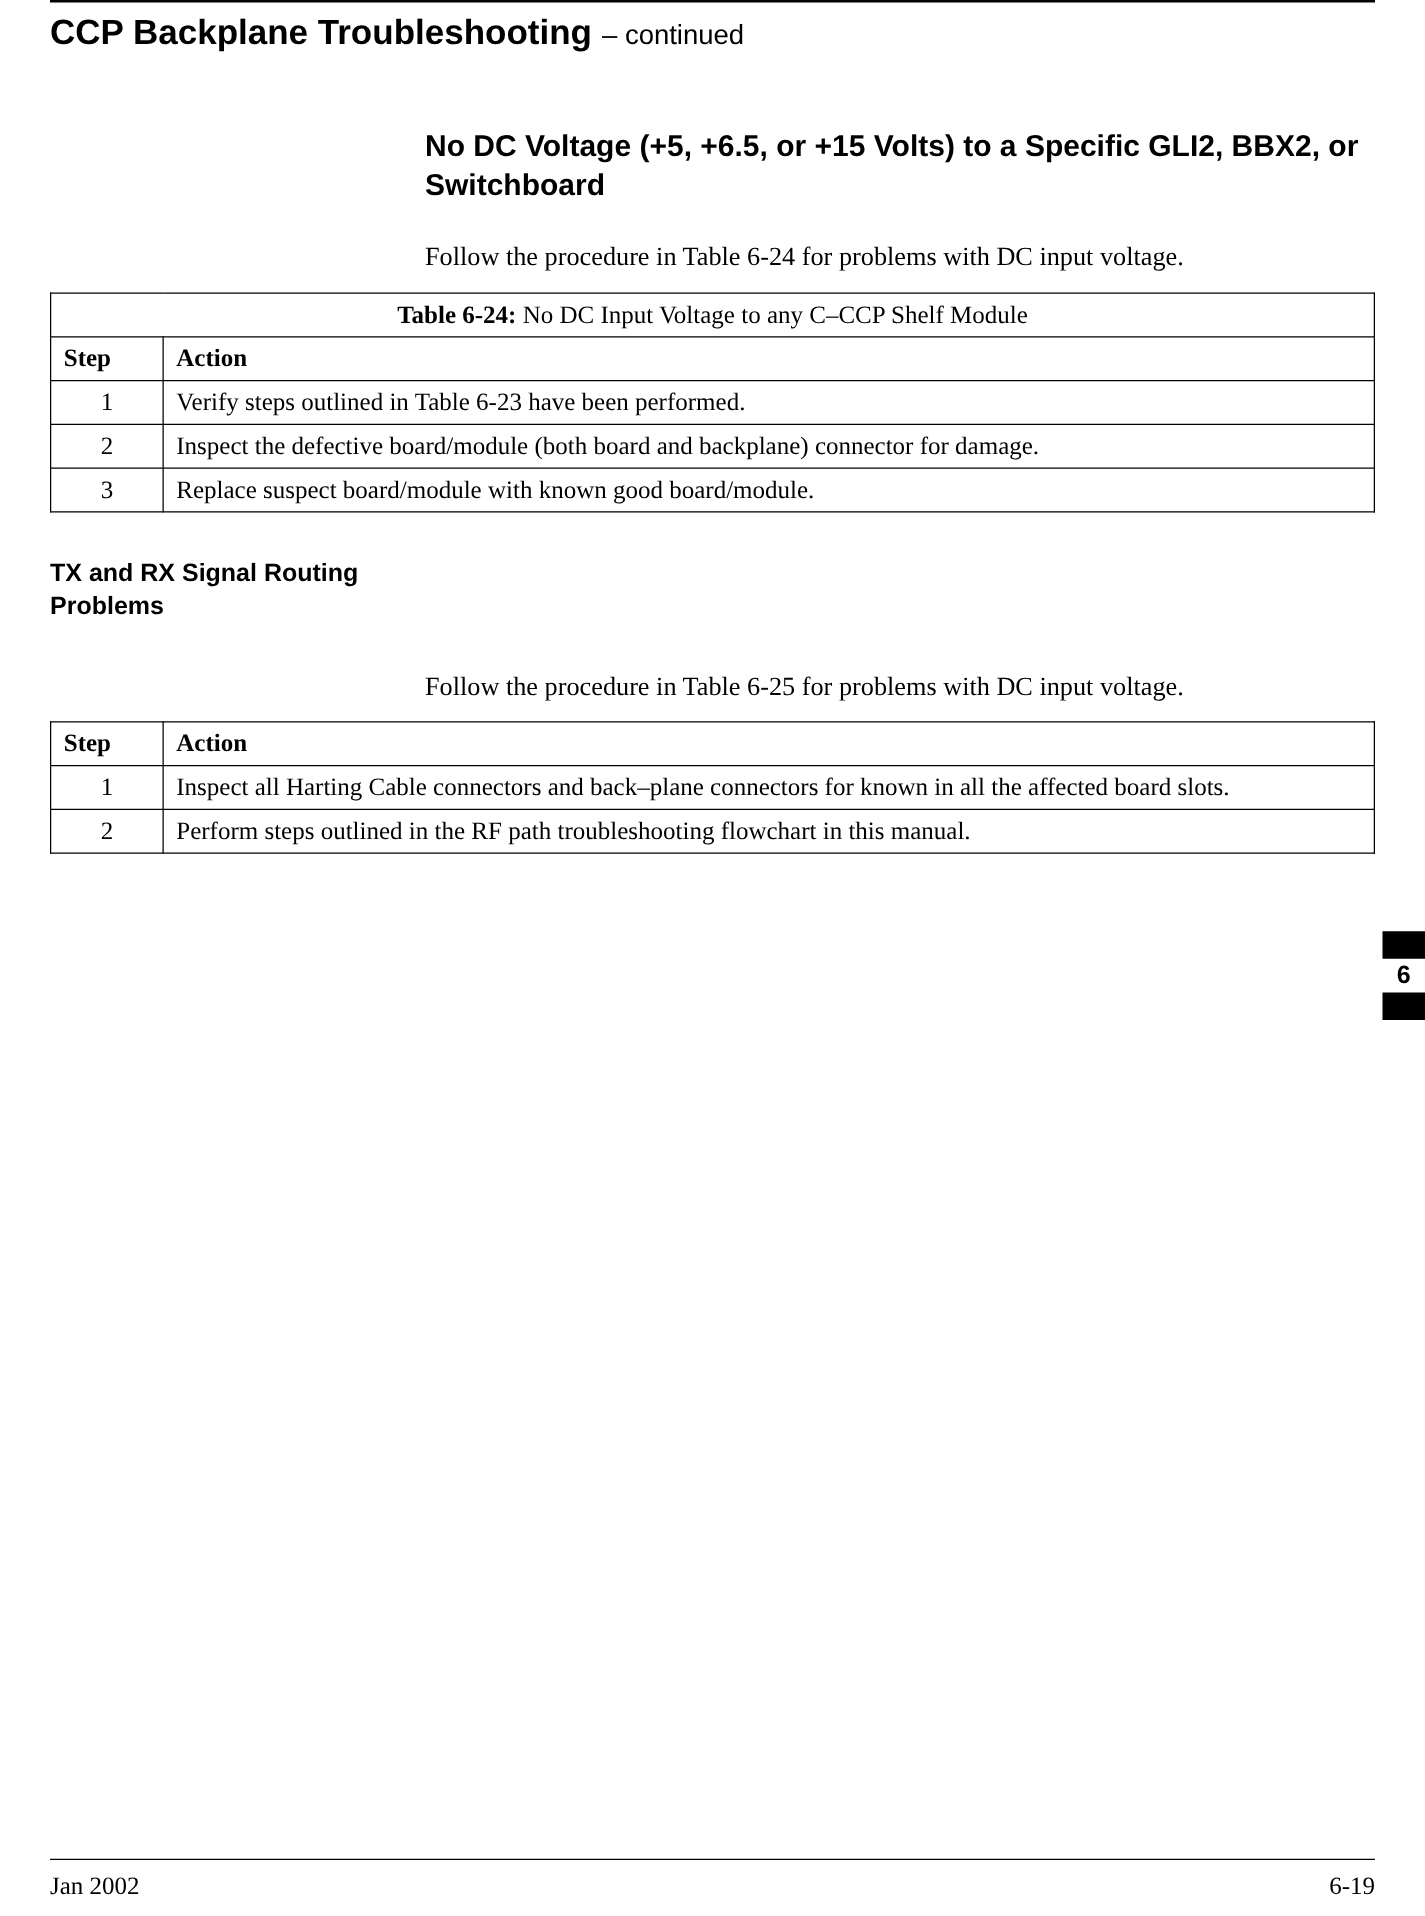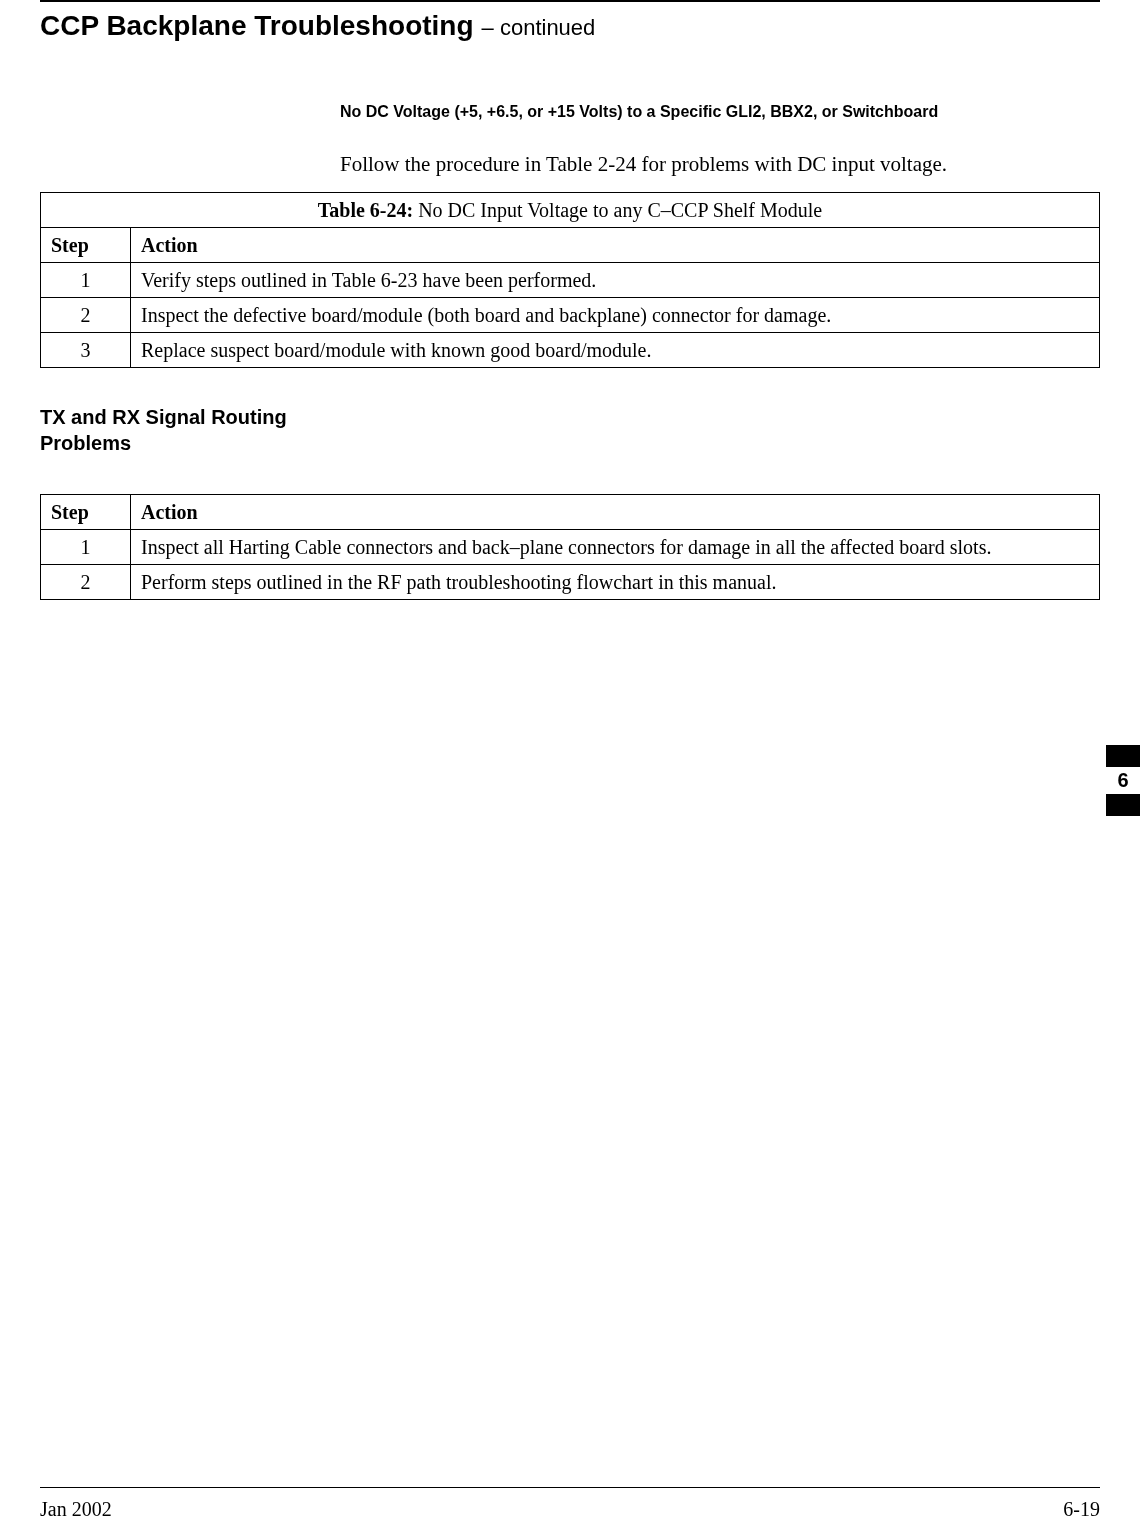--- a/index.html
+++ b/index.html
@@ -3,21 +3,21 @@
 <meta charset="utf-8">
 <style>
   * { box-sizing: border-box; margin: 0; padding: 0; }
   html, body { width: 1140px; height: 1533px; background: #fff; font-family: "Times New Roman", Times, serif; color: #000; }
   .page { width: 1140px; height: 1533px; position: relative; padding: 0 40px; }
   .hr-top { border-top: 2px solid #000; margin-bottom: 8px; position: relative; }
   .header-line { display: flex; align-items: baseline; gap: 8px; font-family: Arial, Helvetica, sans-serif; margin-bottom: 60px; }
   .header-title { font-size: 28px; font-weight: bold; }
   .header-cont { font-size: 22px; font-weight: normal; }
   .indent-block { margin-left: 300px; margin-right: 10px; }
-  .sub-h { font-family: Arial, Helvetica, sans-serif; font-size: 16px; font-weight: bold; margin-bottom: 28px; line-height: 1.3; margin-top: 28px; }
+  .sub-h { font-family: Arial, Helvetica, sans-serif; font-size: 24px; font-weight: bold; margin-bottom: 28px; line-height: 1.3; margin-top: 28px; }
   .body-p { font-size: 21px; margin-bottom: 14px; line-height: 1.3; }
   table { border-collapse: collapse; width: 100%; margin: 0 0 36px 0; font-size: 20px; }
   td, th { border: 1px solid #000; padding: 4px 10px; vertical-align: top; line-height: 1.3; }
   .caption-row td { text-align: center; font-weight: normal; }
   .caption-bold { font-weight: bold; text-align: right; }
   .head-row td { text-align: left; font-weight: bold; }
   .step-col { width: 90px; text-align: center; }
   .side-h { font-family: Arial, Helvetica, sans-serif; font-size: 20px; font-weight: bold; margin: 10px 0 38px 0; line-height: 1.3; max-width: 280px; }
   .section-tab { position: absolute; right: 0; top: 745px; width: 34px; }
   .black-box { background: #000; height: 22px; width: 34px; }
@@ -39,21 +39,21 @@
     
   </div>
 
   <div class="header-line">
     <span class="header-title">CCP Backplane Troubleshooting</span>
     <span class="header-cont"> – continued</span>
   </div>
 
   <div class="indent-block">
     <div class="sub-h">No DC Voltage (+5, +6.5, or +15 Volts) to a Specific GLI2, BBX2, or Switchboard</div>
-    <div class="body-p">Follow the procedure in Table 2-24 for problems with DC input voltage.</div>
+    <div class="body-p">Follow the procedure in Table 6-24 for problems with DC input voltage.</div>
   </div>
 
   <table>
     <tbody>
         <tr class="caption-row">
       <td colspan="2">
         <span class="caption-bold">Table 6-24:</span><span> No DC Input Voltage to any C–CCP Shelf Module</span>
       </td>
     </tr>
     <tr class="head-row">
@@ -70,30 +70,33 @@
     </tr>
     <tr>
       <td class="step-col">3</td>
       <td>Replace suspect board/module with known good board/module.</td>
     </tr>
   </tbody>
     </table>
 
   <div class="side-h">TX and RX Signal Routing Problems</div>
 
+  <div class="indent-block">
+    <div class="body-p">Follow the procedure in Table 6-25 for problems with DC input voltage.</div>
+  </div>
 
   <table>
     <tbody>
     <tr class="head-row">
       <td class="step-col">Step</td>
       <td>Action</td>
     </tr>
     <tr>
       <td class="step-col">1</td>
-      <td>Inspect all Harting Cable connectors and back–plane connectors for damage in all the affected board slots.</td>
+      <td>Inspect all Harting Cable connectors and back–plane connectors for known in all the affected board slots.</td>
     </tr>
     <tr>
       <td class="step-col">2</td>
       <td>Perform steps outlined in the RF path troubleshooting flowchart in this manual.</td>
     </tr>
   </tbody>
     </table>
 
   <div class="section-tab">
     <div class="black-box"></div>

